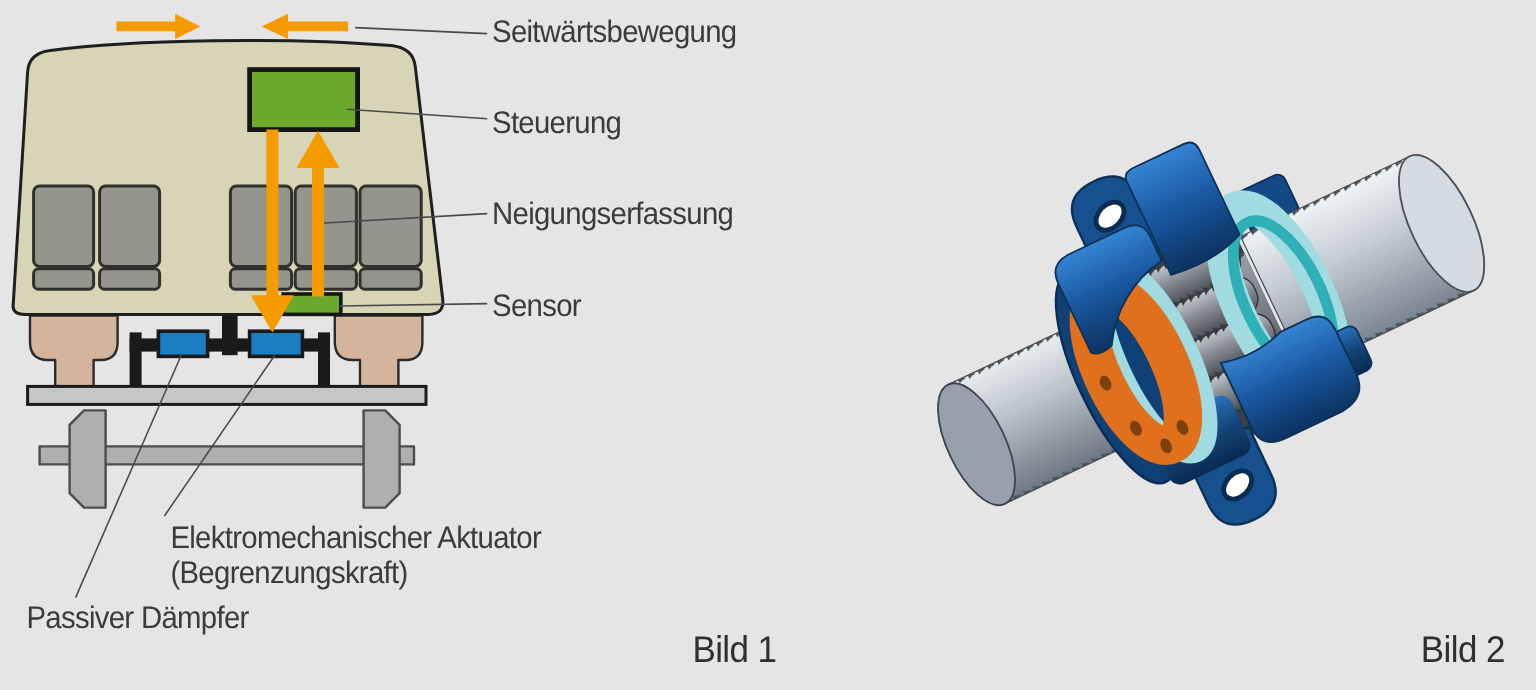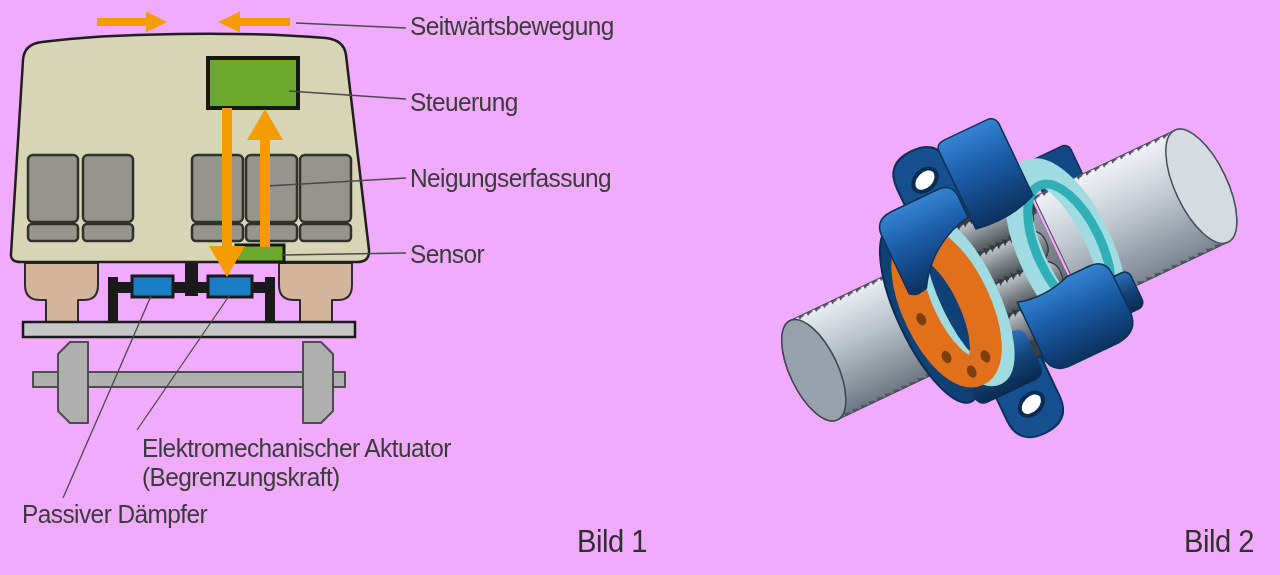--- a/index.html
+++ b/index.html
@@ -1,17 +1,17 @@
 <!DOCTYPE html>
 <html><head>
 <meta charset="utf-8">
 <style>
   html,body{margin:0;padding:0;background:#ffffff;}
   #stage{
-    position:relative;width:1280px;height:575px;background:#f0abfc;overflow:hidden;
+    position:relative;width:1280px;height:575px;background:#e5e5e5;overflow:hidden;
     font-family:"Liberation Sans",sans-serif;
   }
   #scene{position:absolute;left:0;top:0;}
   .lbl{
     position:absolute;color:#3b3b3b;font-size:26px;line-height:29px;
     letter-spacing:-0.6px;white-space:nowrap;transform:scaleX(0.94);transform-origin:left top;
   }
   .cap{
     position:absolute;color:#2f2f2f;font-size:31px;letter-spacing:-0.5px;white-space:nowrap;
     transform:scaleX(0.94);transform-origin:left top;

